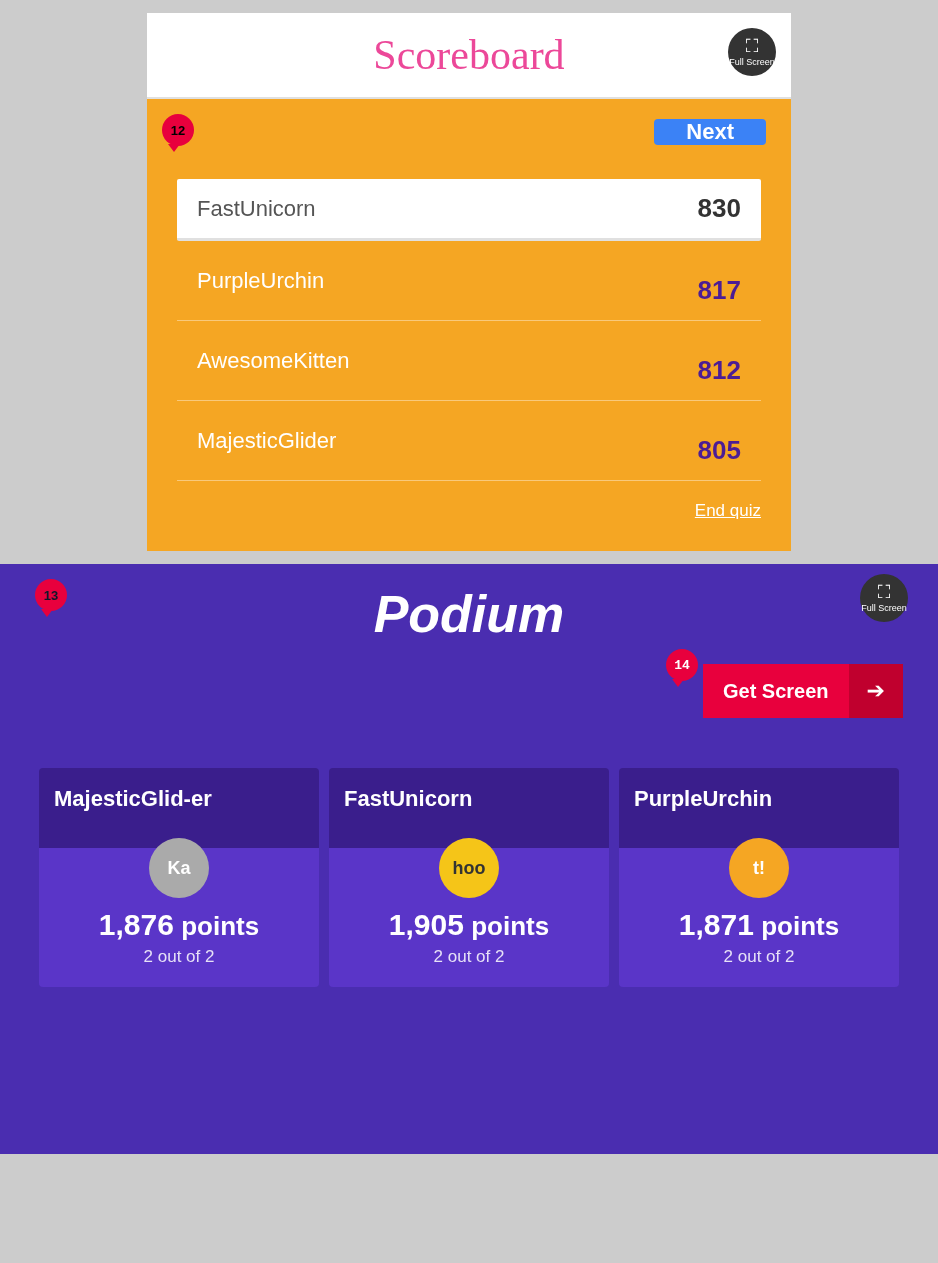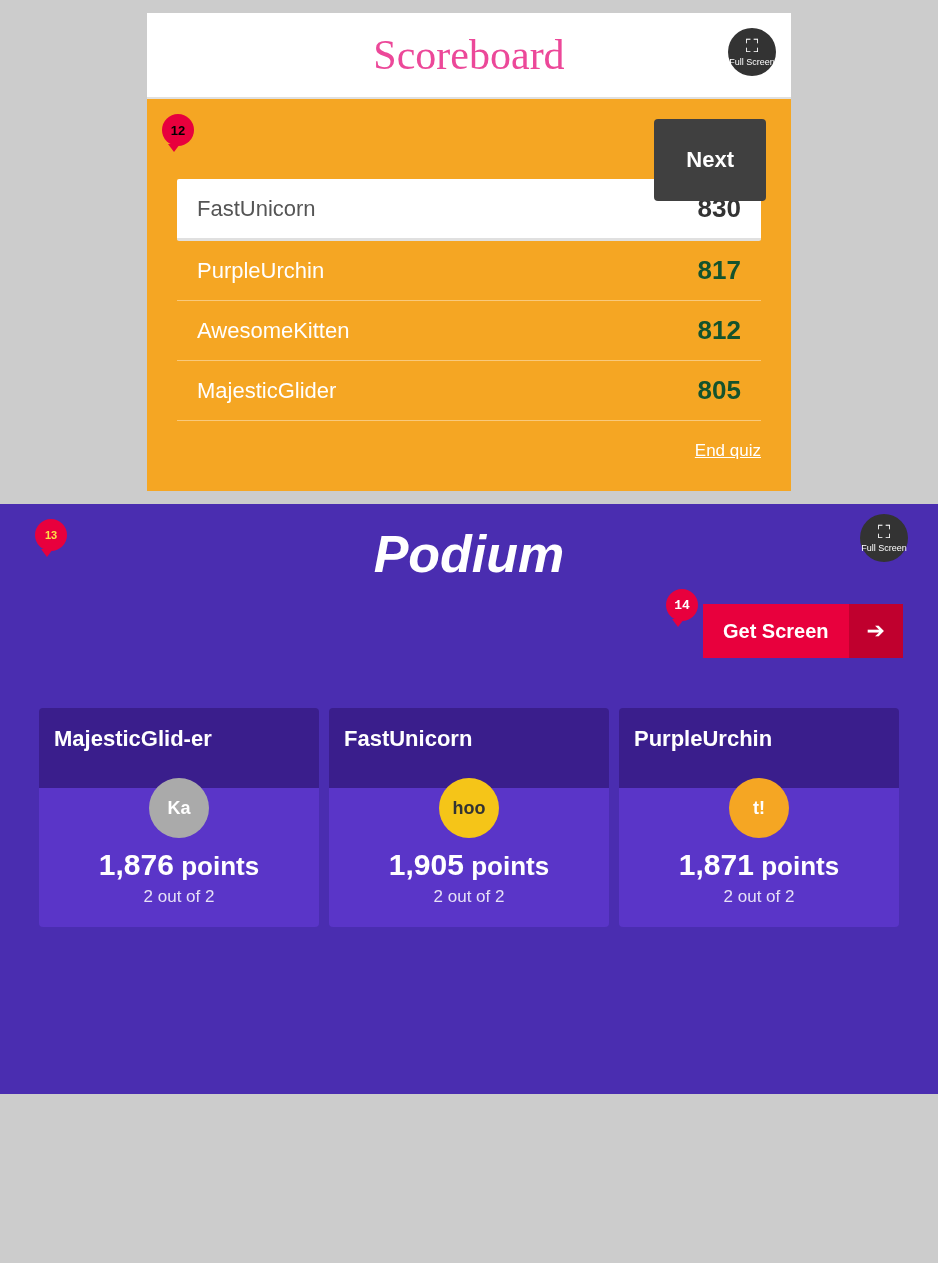--- a/index.html
+++ b/index.html
@@ -65,25 +65,25 @@
     .scoreboard-body {
       background: #f5a623;
       padding: 20px 30px 30px 30px;
       position: relative;
     }
 
     .next-btn {
       position: absolute;
       top: 20px;
       right: 25px;
-      background: #404040;
+      background: #3b82f6;
       color: white;
       font-size: 22px;
       font-weight: bold;
-      padding: 28px 32px;
+      padding: 0 32px;
       border: none;
       cursor: pointer;
       border-radius: 4px;
     }
 
     .badge-12 {
       position: absolute;
       top: 15px;
       left: 15px;
       background: #e8003d;
@@ -141,21 +141,21 @@
       font-size: 26px;
       font-weight: bold;
       color: #f5a623;
     }
 
     .score-row.first .score-value {
       color: #333;
     }
 
     .score-name.white { color: white; }
-    .score-value.white { color: #14532d; }
+    .score-value.white { color: #4c1d95; margin-top: 20px; }
 
     .end-quiz {
       text-align: right;
       margin-top: 20px;
       font-size: 17px;
       color: white;
       text-decoration: underline;
       cursor: pointer;
     }
 
@@ -174,28 +174,28 @@
       justify-content: center;
       padding: 20px 0 10px 0;
       position: relative;
     }
 
     .badge-13 {
       position: absolute;
       left: 15px;
       top: 15px;
       background: #e8003d;
-      color: #fde047;
+      color: #0f172a;
       border-radius: 50%;
       width: 32px;
       height: 32px;
       display: flex;
       align-items: center;
       justify-content: center;
-      font-size: 11px;
+      font-size: 13px;
       font-weight: bold;
     }
 
     .badge-13::after {
       content: '';
       position: absolute;
       bottom: -6px;
       left: 6px;
       width: 0;
       height: 0;

